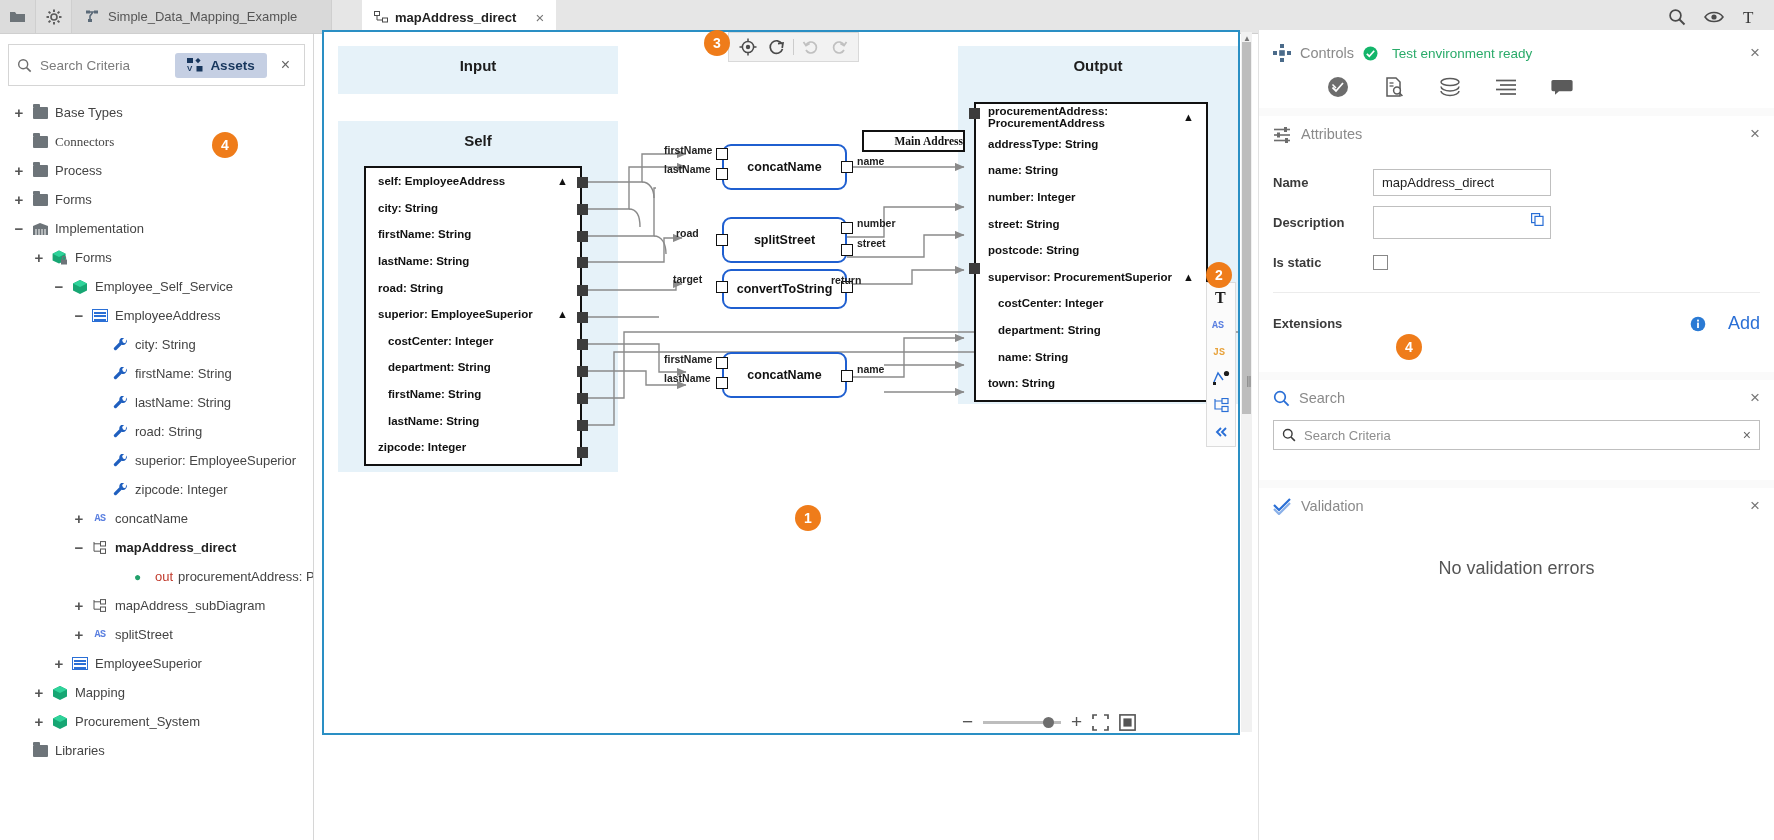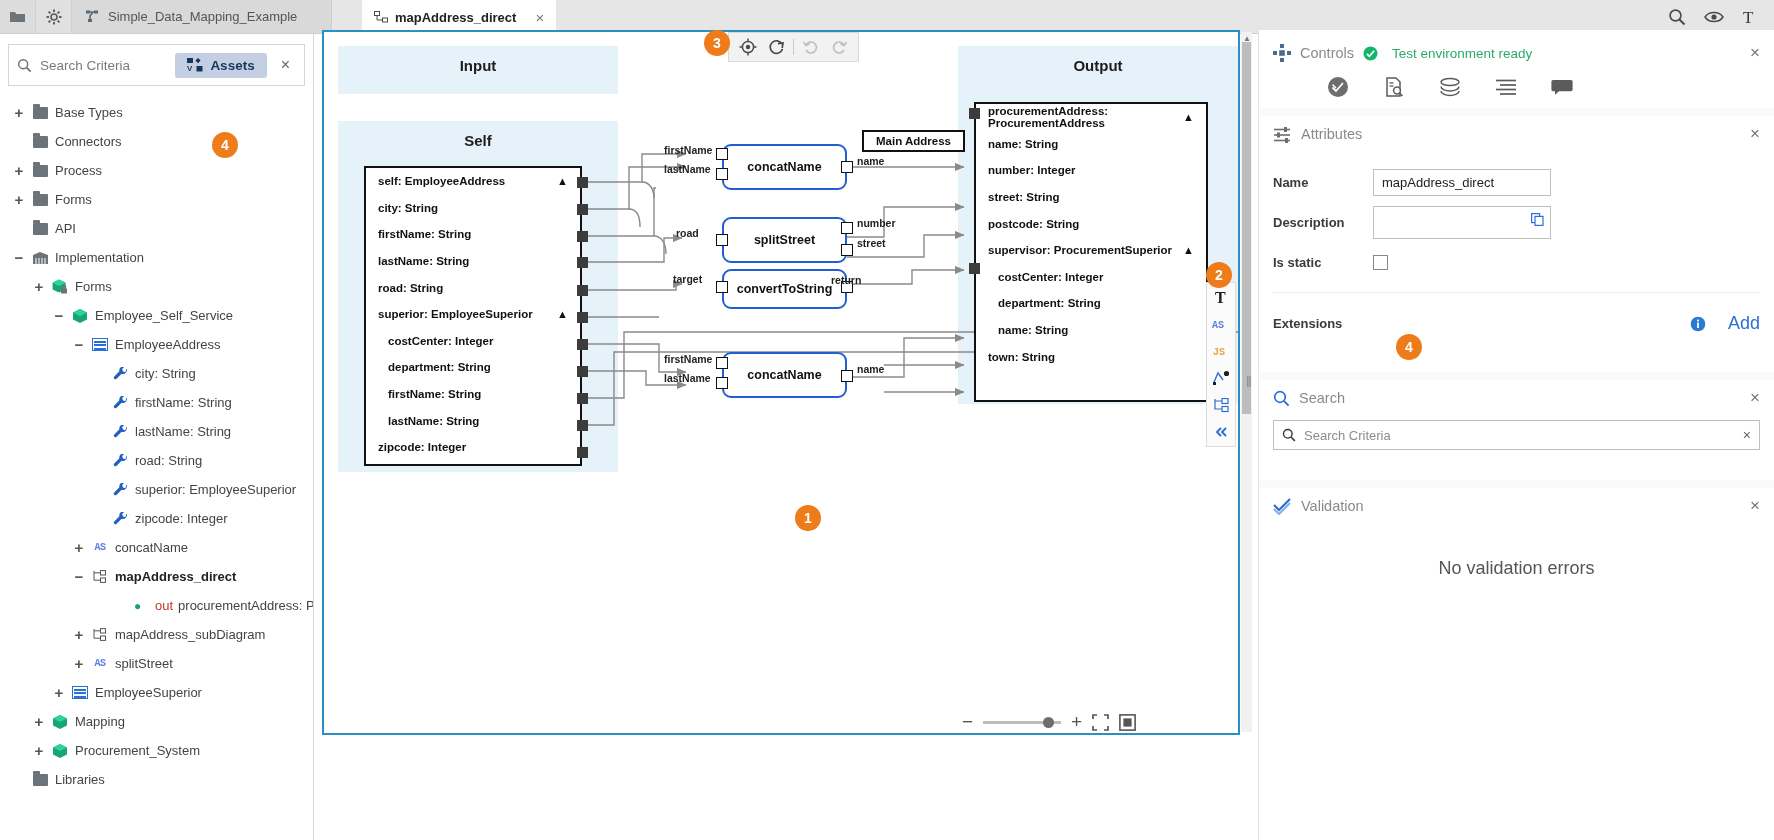--- a/index.html
+++ b/index.html
@@ -97,21 +97,21 @@
   .fn {
     position: absolute; border: 2px solid #1f5fd0; border-radius: 9px; background: #fff;
     display: flex; align-items: center; justify-content: center;
     font-size: 12.5px; font-weight: bold; color: #111;
   }
   .pin { position:absolute; width:12px; height:12px; border:1.7px solid #111; background:#fff; }
   .plabel { position:absolute; font-size:10.5px; font-weight:bold; color:#222; white-space:nowrap; }
   .constbox {
     position:absolute; border:2px solid #111; background:#fff;
     font-size:11.5px; font-weight:bold; color:#111;
-    display:flex; align-items:center; justify-content:center;
+    display:flex; align-items:center; justify-content:flex-end;font-family:Liberation Serif, serif;
   }
 
   .cv-toolbar {
     position: absolute; left: 404px; top: 0px; height: 30px;
     background: #f2f2f2; border:1px solid #d9d9d9; display:flex; align-items:center; gap: 6px; padding: 0 8px;
   }
   .cv-toolbar .ti { width: 22px; height: 22px; display:flex; align-items:center; justify-content:center; color:#4a4a4a; }
   .cv-toolbar .ti.dim { color:#c0c0c0; }
   .cv-sep { width:1px; height:16px; background:#ccc; }
 
@@ -279,47 +279,40 @@
     </div>
 
     <div class="tree" id="tree">
         <div class="trow" style="padding-left: 10px;">
           <span class="tog">+</span>
           <span class="ico">
             <span class="folder"></span>
           </span>
           <span class="lbl">Base Types</span>
         </div>
-        <div class="trow" style="padding-left: 10px;">
+        <div class="trow" style="padding-left: 10px; font-family: Liberation Serif, serif;">
           <span class="tog"></span>
           <span class="ico">
             <span class="folder"></span>
           </span>
           <span class="lbl">Connectors</span>
         </div>
         <div class="trow" style="padding-left: 10px;">
           <span class="tog">+</span>
           <span class="ico">
             <span class="folder"></span>
           </span>
           <span class="lbl">Process</span>
         </div>
         <div class="trow" style="padding-left: 10px;">
           <span class="tog">+</span>
           <span class="ico">
             <span class="folder"></span>
           </span>
           <span class="lbl">Forms</span>
-        </div>
-        <div class="trow" style="padding-left: 10px;">
-          <span class="tog"></span>
-          <span class="ico">
-            <span class="folder"></span>
-          </span>
-          <span class="lbl">API</span>
         </div>
         <div class="trow" style="padding-left: 10px;">
           <span class="tog">−</span>
           <span class="ico">
             <svg width="17" height="14" viewBox="0 0 17 14">
               <path d="M1 4 L8 1 L16 4 V13 H1Z" fill="#6d7479"></path>
               <g stroke="#fff" stroke-width="1">
                 <line x1="4" y1="7" x2="4" y2="13"></line>
                 <line x1="7" y1="7" x2="7" y2="13"></line>
                 <line x1="10" y1="7" x2="10" y2="13"></line>
@@ -638,20 +631,23 @@
     <div class="plabel" style="left:533px; top:331px;">name</div>
 
     <div class="constbox" style="left:538px; top:98px; width:103px; height:22px;">
       <span>Main Address</span>
     </div>
 
     <div class="struct" id="out-struct" style="left:650px; top:70px; width:234px; height:300px;">
         <div class="row">
           <span>procurementAddress: ProcurementAddress</span>
           <span class="caret">▲</span>
+        </div>
+        <div class="row">
+          <span>addressType: String</span>
         </div>
         <div class="row">
           <span>name: String</span>
         </div>
         <div class="row">
           <span>number: Integer</span>
         </div>
         <div class="row">
           <span>street: String</span>
         </div>

